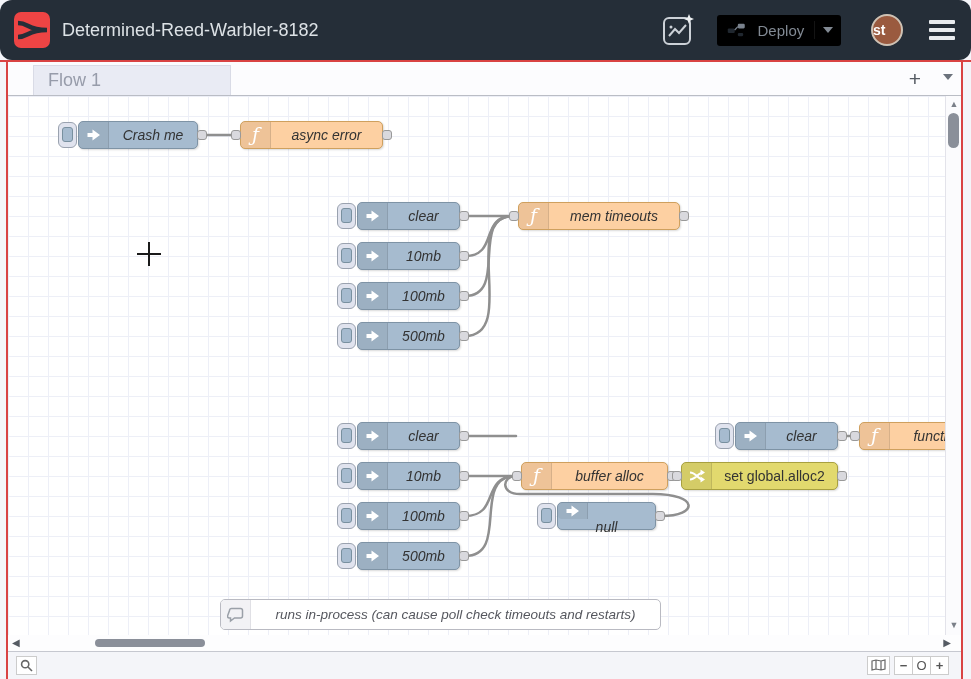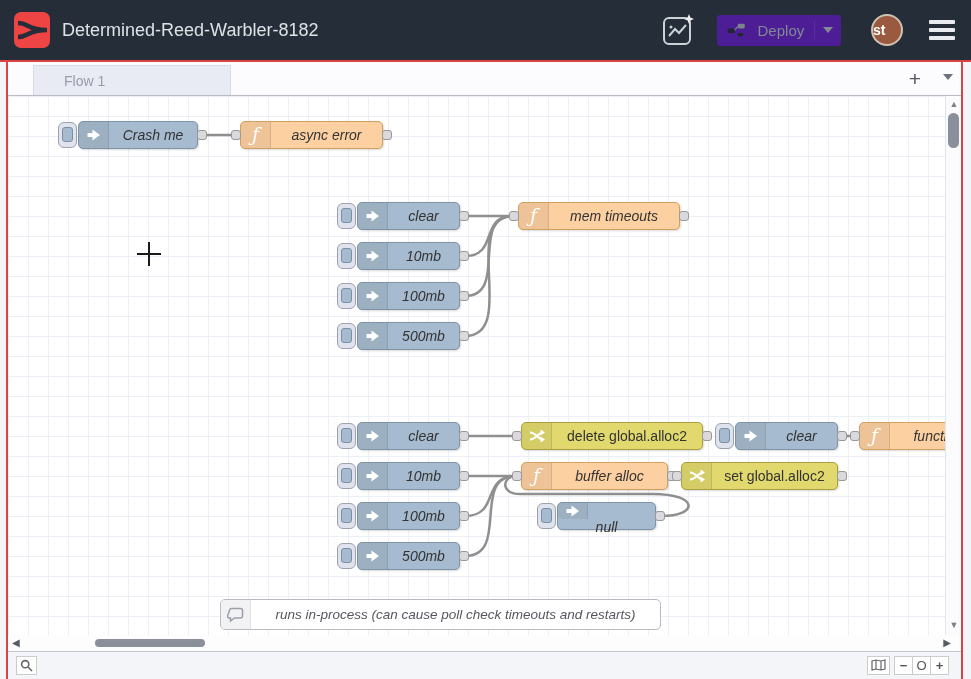--- a/index.html
+++ b/index.html
@@ -2,26 +2,26 @@
 <html><head>
 <meta charset="utf-8">
 <style>
   * { box-sizing: border-box; margin: 0; padding: 0; }
   html,body { width: 971px; height: 679px; overflow: hidden;
     font-family: "Liberation Sans", sans-serif; background: #f5f6fa; }
   .app { position: relative; width: 971px; height: 679px; }
 
   
   .header { position: absolute; left:0; top:0; width:971px; height:60px;
-    background:#252e38; display:flex; align-items:center; }
+    background:#252e38; display:flex; align-items:center;border-radius:12px; }
   .redline-top { position:absolute; left:0; top:60px; width:971px; height:2px; background:#d94343; }
   .logo { margin-left:14px; width:36px; height:36px; flex:0 0 auto; }
   .app-title { margin-left:12px; color:#dde2e6; font-size:18px; flex:1 1 auto; white-space:nowrap; }
   .ai-btn { width:36px; height:36px; margin-right:20px; flex:0 0 auto; cursor:pointer; }
-  .deploy { height:31px; width:124px; background:#4c1d95; border-radius:3px; display:flex;
+  .deploy { height:31px; width:124px; background:#000000; border-radius:3px; display:flex;
     align-items:center; padding:0 8px 0 10px; margin-right:30px; color:#828a94; font-size:15px; }
   .deploy .dlabel { margin:0 10px 0 12px; }
   .deploy .ddiv { width:1px; height:18px; background:rgba(255,255,255,0.08); margin-right:8px; }
   .chev { width:0; height:0; border-left:5px solid transparent; border-right:5px solid transparent;
     border-top:6px solid #828a94; }
   .avatar { width:32px; height:32px; border-radius:50%; background:#9a5a3f; border:2px solid #cfc2b4;
     color:#fff; font-size:14px; font-weight:bold; display:flex; align-items:center; justify-content:flex-start;
     margin-right:26px; }
   .menu-btn { margin-right:16px; display:flex; flex-direction:column; gap:4px; cursor:pointer; }
   .menu-btn i { display:block; width:26px; height:4px; background:#e9ecef; border-radius:1px; }
@@ -31,22 +31,22 @@
   .strip.left { left:0; } .strip.right { right:0; width:8px; }
   .rail { position:absolute; top:62px; bottom:0; width:2px; background:#d94343; z-index:5; }
   .rail.left { left:6px; } .rail.right { right:8px; }
 
   
   .main { position:absolute; left:8px; top:62px; width:953px; height:617px; background:#fff; }
 
   
   .tabbar { position:relative; height:34px; background:#fcfcfe; border-bottom:1px solid #babdc5; }
   .tab { position:absolute; top:3px; bottom:0; width:198px; background:#e9ebf4;
-    border:1px solid #d9dbe6; border-bottom:none; color:#979caa; font-size:14px;
-    display:flex; align-items:center; padding-left:30px; cursor:pointer; }
+    border:1px solid #d9dbe6; border-bottom:none; color:#979caa; font-size:18px;
+    display:flex; align-items:center; padding-left:14px; cursor:pointer; }
   .tab.active { top:2px; bottom:-1px; background:#fff; border:1px solid #c5c8cf; border-bottom:none;
     color:#555d69; font-weight:bold; z-index:2; }
   .tab-add { position:absolute; right:34px; top:4px; width:24px; height:26px; color:#555b63;
     font-size:21px; line-height:25px; text-align:center; cursor:pointer; }
   .tab-menu { position:absolute; right:8px; top:12px; cursor:pointer;
     width:0; height:0; border-left:5px solid transparent; border-right:5px solid transparent;
     border-top:6px solid #6b727c; }
 
   
   .canvas { position:relative; width:953px; height:539px; overflow:hidden; background:#fff;
@@ -294,32 +294,20 @@
             <i></i>
           </span>
           <span class="nicon">
             <svg width="16" height="16" viewBox="0 0 16 16">
               <path d="M1.5 6 L6.5 6 L6.5 2.5 L14 8 L6.5 13.5 L6.5 10 L1.5 10 Z" fill="#fff"></path>
             </svg>
           </span>
           <span class="nlabel">500mb</span>
           <span class="port out"></span>
         </div>
-        <div class="node change" style="left: 513px; top: 326px; width: 182px; background: rgb(226, 217, 110);">
-          <span class="nicon">
-            <svg width="16" height="16" viewBox="0 0 16 16">
-              <path d="M1 4.5 C7 4.5 9 11.5 14 11.5 M1 11.5 C7 11.5 9 4.5 14 4.5" stroke="#fff" stroke-width="2" fill="none"></path>
-              <path d="M11.5 1.5 L16 4.5 L11.5 7.5 Z" fill="#fff"></path>
-              <path d="M11.5 8.5 L16 11.5 L11.5 14.5 Z" fill="#fff"></path>
-            </svg>
-          </span>
-          <span class="nlabel">delete global.alloc2</span>
-          <span class="port in"></span>
-          <span class="port out"></span>
-        </div>
         <div class="node function" style="left: 513px; top: 366px; width: 147px; background: rgb(253, 208, 162);">
           <span class="nicon fx">ƒ</span>
           <span class="nlabel">buffer alloc</span>
           <span class="port in"></span>
           <span class="port out"></span>
         </div>
         <div class="node change" style="left: 673px; top: 366px; width: 157px; background: rgb(226, 217, 110);">
           <span class="nicon">
             <svg width="16" height="16" viewBox="0 0 16 16">
               <path d="M1 4.5 C7 4.5 9 11.5 14 11.5 M1 11.5 C7 11.5 9 4.5 14 4.5" stroke="#fff" stroke-width="2" fill="none"></path>

